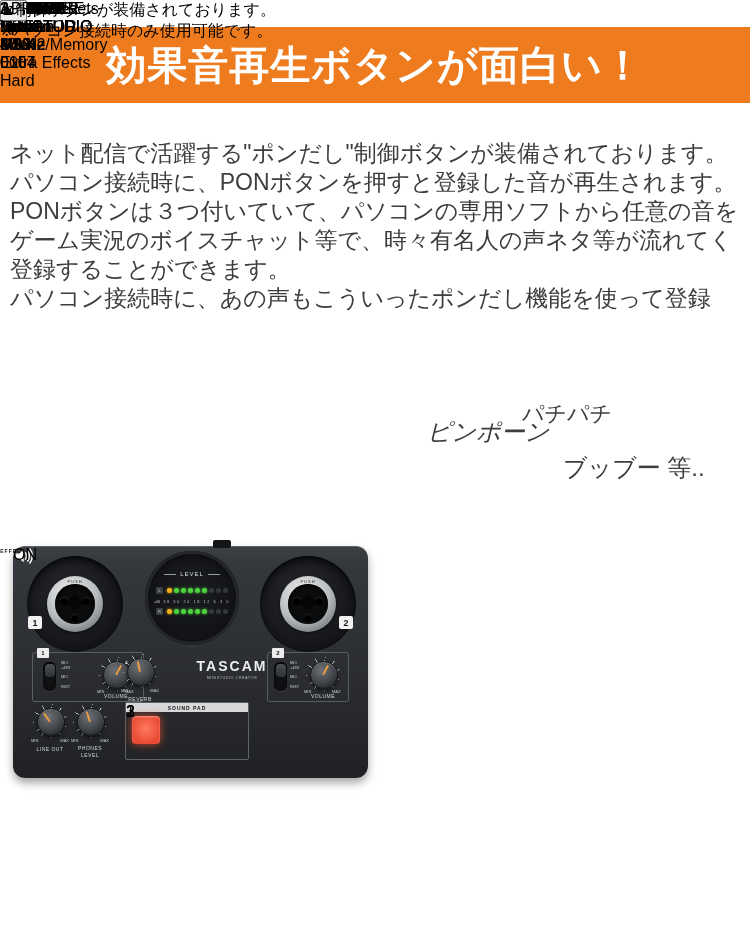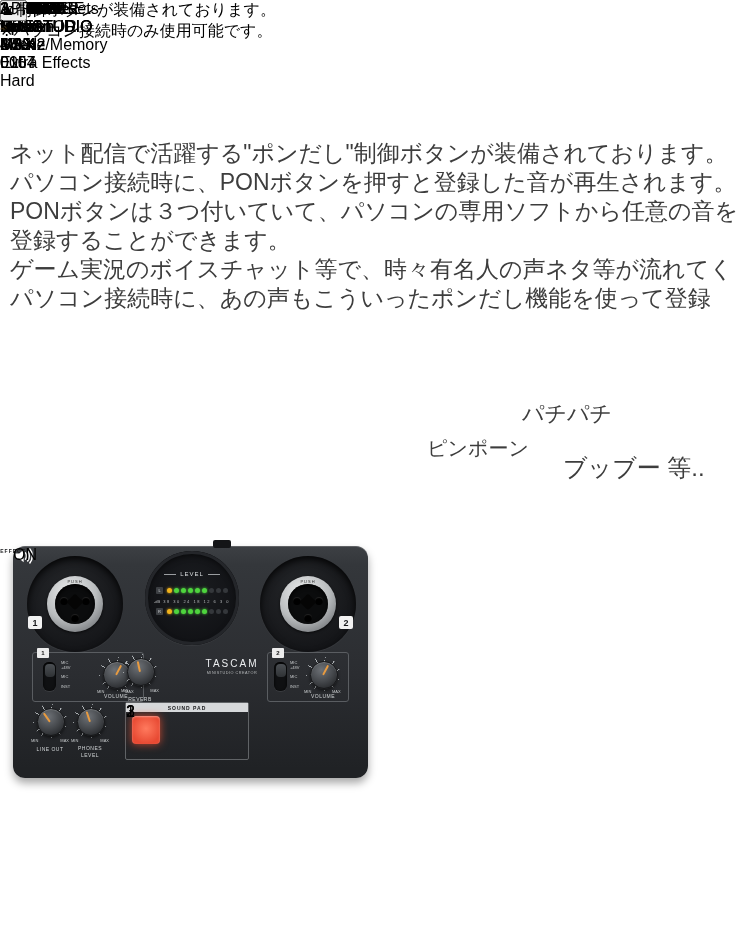--- a/index.html
+++ b/index.html
@@ -11,21 +11,21 @@
   #banner{top:27px;left:0;width:750px;height:76px;background:#ee7b1d;
           display:flex;align-items:center;justify-content:center;}
   #banner-text{font-size:40px;font-weight:600;color:#fff;letter-spacing:1px;}
 
   
   #intro{top:139px;left:10px;width:734px;font-size:23px;line-height:29px;color:#3d3d3d;}
 
   
   .fx{font-size:22px;color:#3d3d3d;white-space:nowrap;}
   #fx-a{top:399px;left:522px;}
-  #fx-b{top:435px;left:427px;font-size:20px;}
+  #fx-b{top:416px;left:427px;font-size:24px;font-style:italic;}
   #fx-c{top:452px;left:563px;font-size:24px;}
 
   
   #device{top:546px;left:13px;width:355px;height:232px;border-radius:12px;
           background:linear-gradient(180deg,#3d4044 0%,#34373b 8%,#2b2d31 55%,#202225 96%);
           box-shadow:0 5px 9px rgba(0,0,0,.35), inset 0 1px 0 rgba(255,255,255,.18);}
   #dev-nub{left:200px;top:-6px;width:18px;height:8px;background:#141517;border-radius:2px;}
 
   .jack{width:96px;height:96px;border-radius:50%;
         background:radial-gradient(circle at 45% 40%,#26282b,#141518 72%);
@@ -99,21 +99,21 @@
   .dku .dk{left:11px;top:0;}
   .dku .mm-min{left:5px;top:30px;} .dku .mm-max{right:5px;top:30px;}
   .dku .dlbl{left:-6px;right:-6px;top:38px;}
   #ku-reverb{left:103px;top:112px;}
   #ku-lineout{left:13px;top:162px;}
   #ku-phones{left:53px;top:162px;}
   #ku-phones .dlbl1{left:-6px;right:-6px;top:37px;}
   #ku-phones .dlbl2{left:-6px;right:-6px;top:44px;}
 
   #brand{left:174px;top:112px;width:90px;text-align:center;}
-  #brand-name{font-size:10px;font-weight:normal;letter-spacing:2px;color:#eceef0;}
+  #brand-name{font-size:14px;font-weight:bold;letter-spacing:2px;color:#eceef0;}
   #brand-model{font-size:3.8px;letter-spacing:.5px;color:#b4b7b9;margin-top:2px;}
 
   #sp-box{left:112px;top:156px;width:122px;height:56px;border:1px solid #606366;border-radius:2px;}
   .box-head{left:0;right:0;top:0;height:9px;background:#d6d8da;display:flex;align-items:center;
         justify-content:center;font-size:5px;font-weight:bold;color:#17181a;letter-spacing:1px;}
   .pad{width:28px;height:28px;border-radius:4px;}
   #pad1{left:6px;top:13px;background:radial-gradient(circle at 50% 45%,#ff7a5e,#e84a33 72%);
         box-shadow:0 0 8px rgba(240,80,50,.8), inset 0 1px 2px rgba(255,255,255,.4);}
   #pad2{left:47px;top:13px;} #pad3{left:88px;top:13px;}
   #pad2,#pad3{background:radial-gradient(circle at 50% 45%,#e0викa;background:radial-gradient(circle at 50% 45%,#e08070,#cc5d49 72%);
@@ -238,27 +238,30 @@
   #dl-rv3{left:612px;top:717px;height:88px;}
 
   
   #caption{top:872px;right:2px;text-align:right;font-size:24px;line-height:31px;color:#1e1e1e;}
 </style>
 </head>
 <body>
 
 <div class="page">
 
+  <div class="abs" id="banner">
+    <span id="banner-text">効果音再生ボタンが面白い！</span>
+  </div>
 
   <div class="abs" id="intro">
     <div>ネット配信で活躍する"ポンだし"制御ボタンが装備されております。</div>
     <div>パソコン接続時に、PONボタンを押すと登録した音が再生されます。</div>
     <div>PONボタンは３つ付いていて、パソコンの専用ソフトから任意の音を</div>
+    <div>ゲーム実況のボイスチャット等で、時々有名人の声ネタ等が流れてく</div>
     <div>登録することができます。</div>
-    <div>ゲーム実況のボイスチャット等で、時々有名人の声ネタ等が流れてく</div>
     <div>パソコン接続時に、あの声もこういったポンだし機能を使って登録</div>
   </div>
 
   <span class="abs fx" id="fx-a">パチパチ</span>
   <span class="abs fx" id="fx-b">ピンポーン</span>
   <span class="abs fx" id="fx-c">ブッブー 等..</span>
 
   <div class="abs" id="device">
     <div class="abs" id="dev-nub"></div>
 

